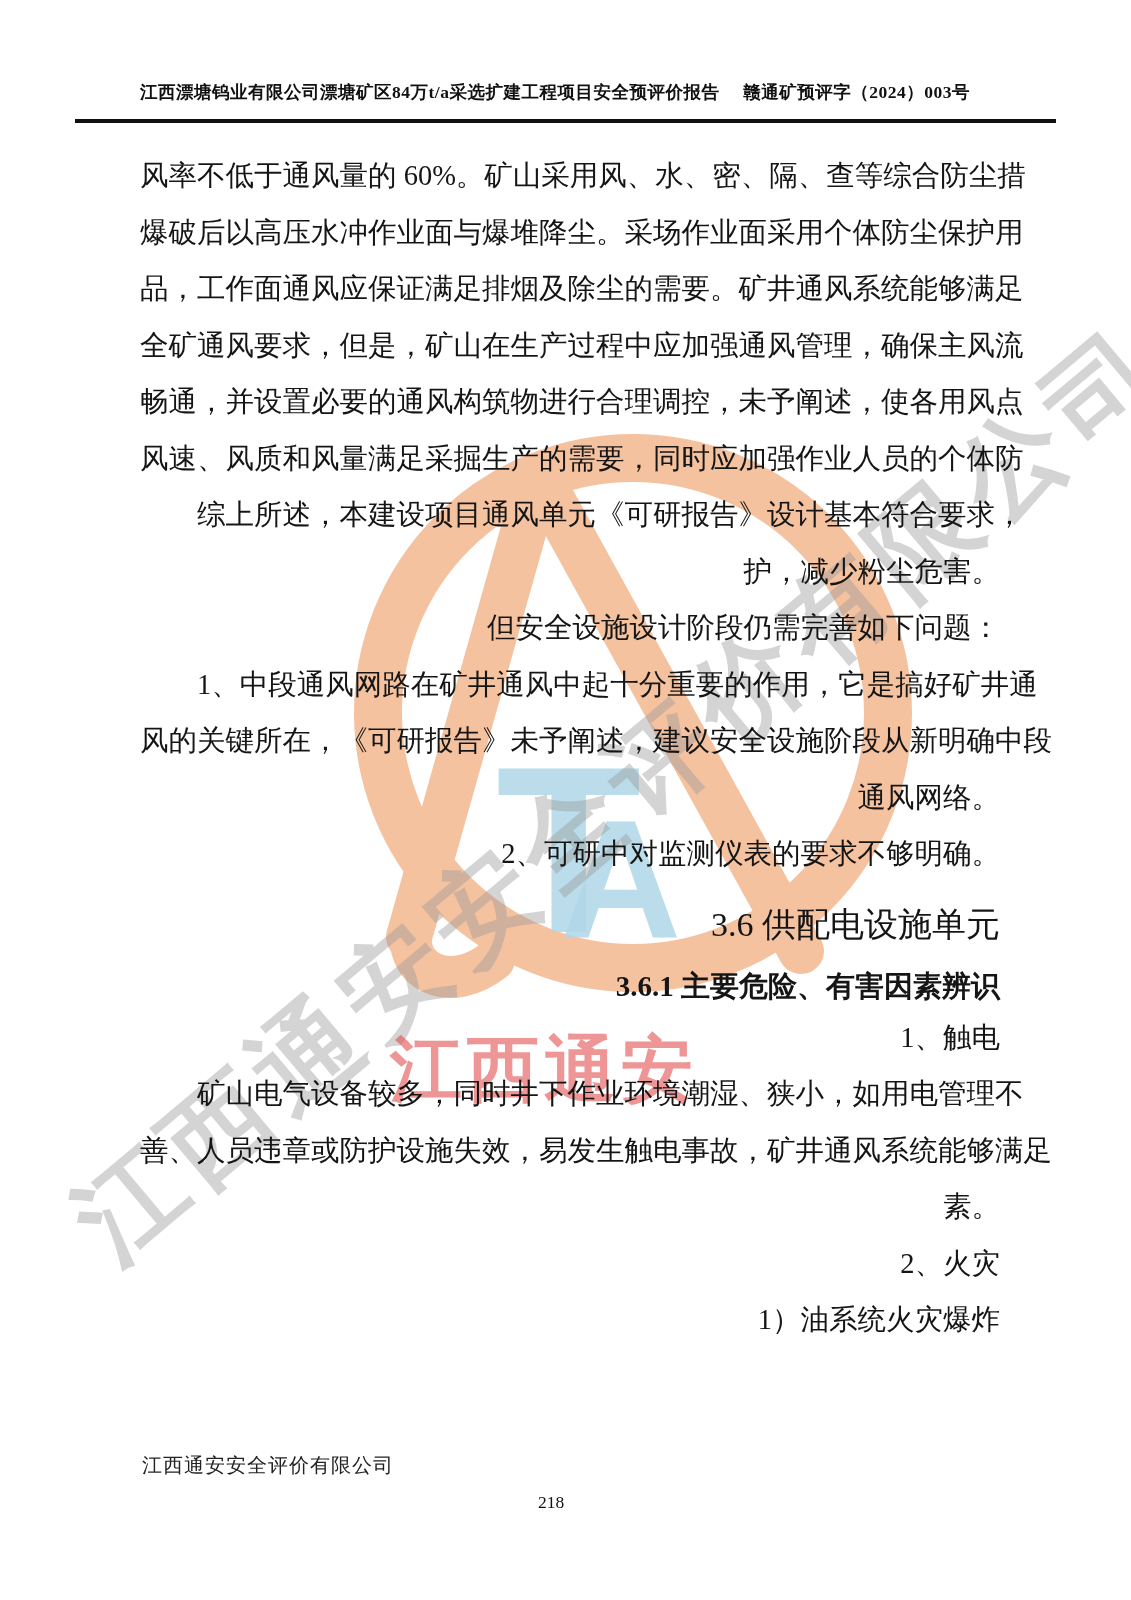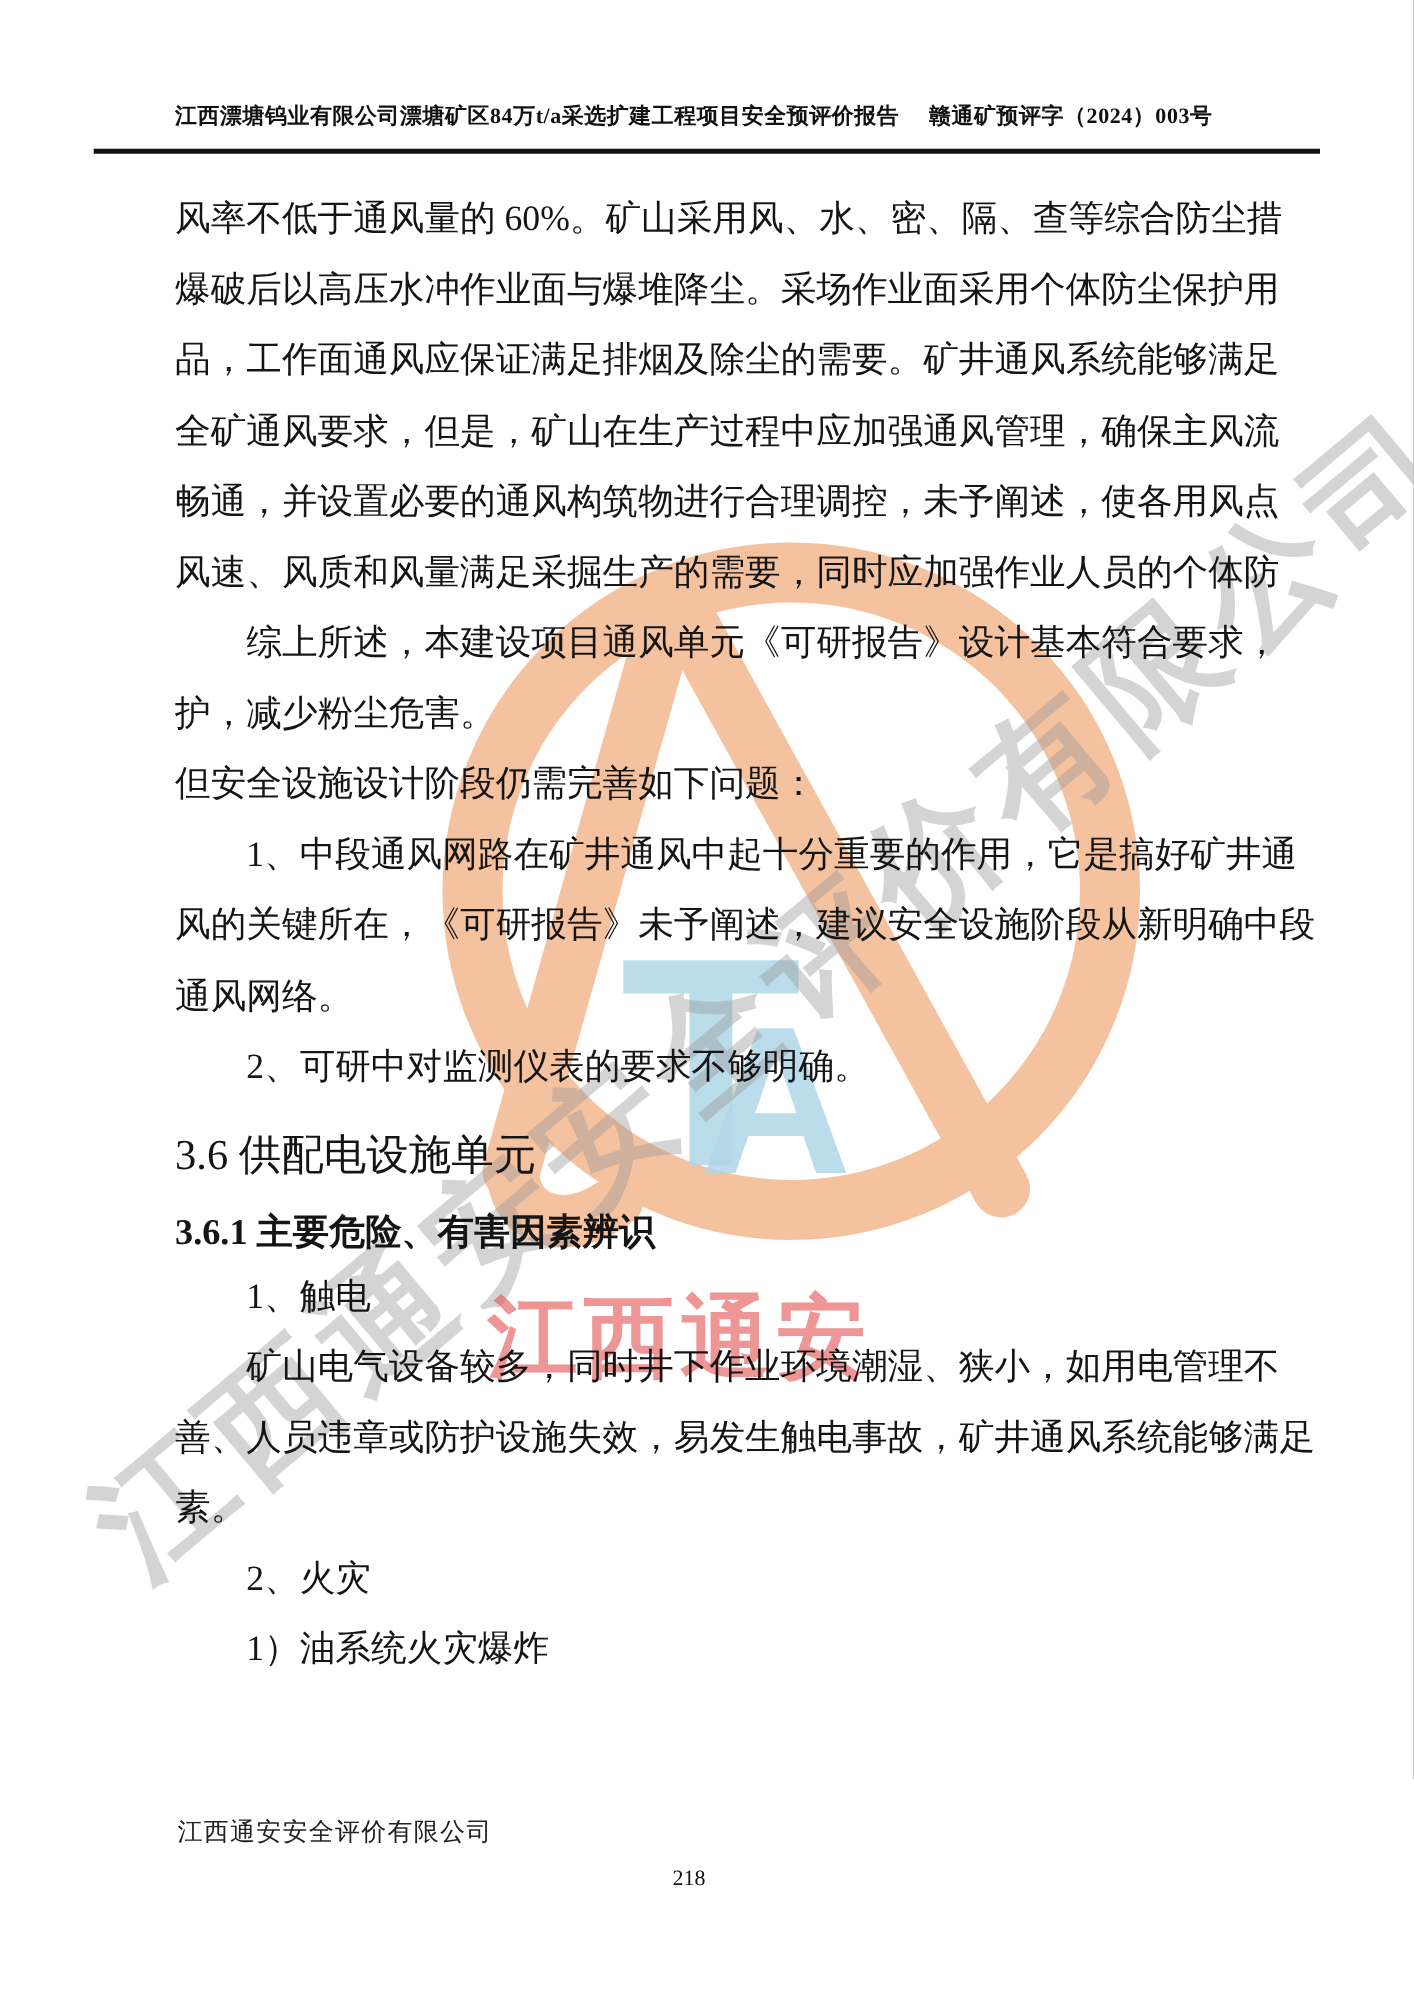--- a/index.html
+++ b/index.html
@@ -21,21 +21,21 @@
     font-weight:bold;font-size:105px;letter-spacing:10px;
     color:rgba(152,152,152,0.42);white-space:nowrap;
   }
   .wm-red{
     position:absolute;left:390px;top:1022px;z-index:3;
     font-family:"Liberation Sans","DejaVu Sans",sans-serif;
     font-weight:bold;font-size:72px;letter-spacing:5px;
     color:rgba(226,78,78,0.60);white-space:nowrap;
   }
   
-  .doc{position:absolute;left:0;top:0;width:1131px;height:1600px;z-index:10;}
+  .doc{position:absolute;left:0;top:0;width:1131px;height:1600px;z-index:10;text-align:right;}
   .hdr{
     position:absolute;left:140px;top:80px;width:830px;
     display:flex;justify-content:space-between;align-items:flex-end;
     font-weight:bold;font-size:17.5px;letter-spacing:0.5px;color:#111;
     white-space:nowrap;
   }
   .hrule{position:absolute;left:75px;top:119px;width:981px;height:4px;background:#111;}
   .content{position:absolute;left:140px;top:148px;width:860px;font-size:28.5px;}
   .line{height:56.5px;line-height:56.5px;white-space:nowrap;}
   .indent{padding-left:57px;}

